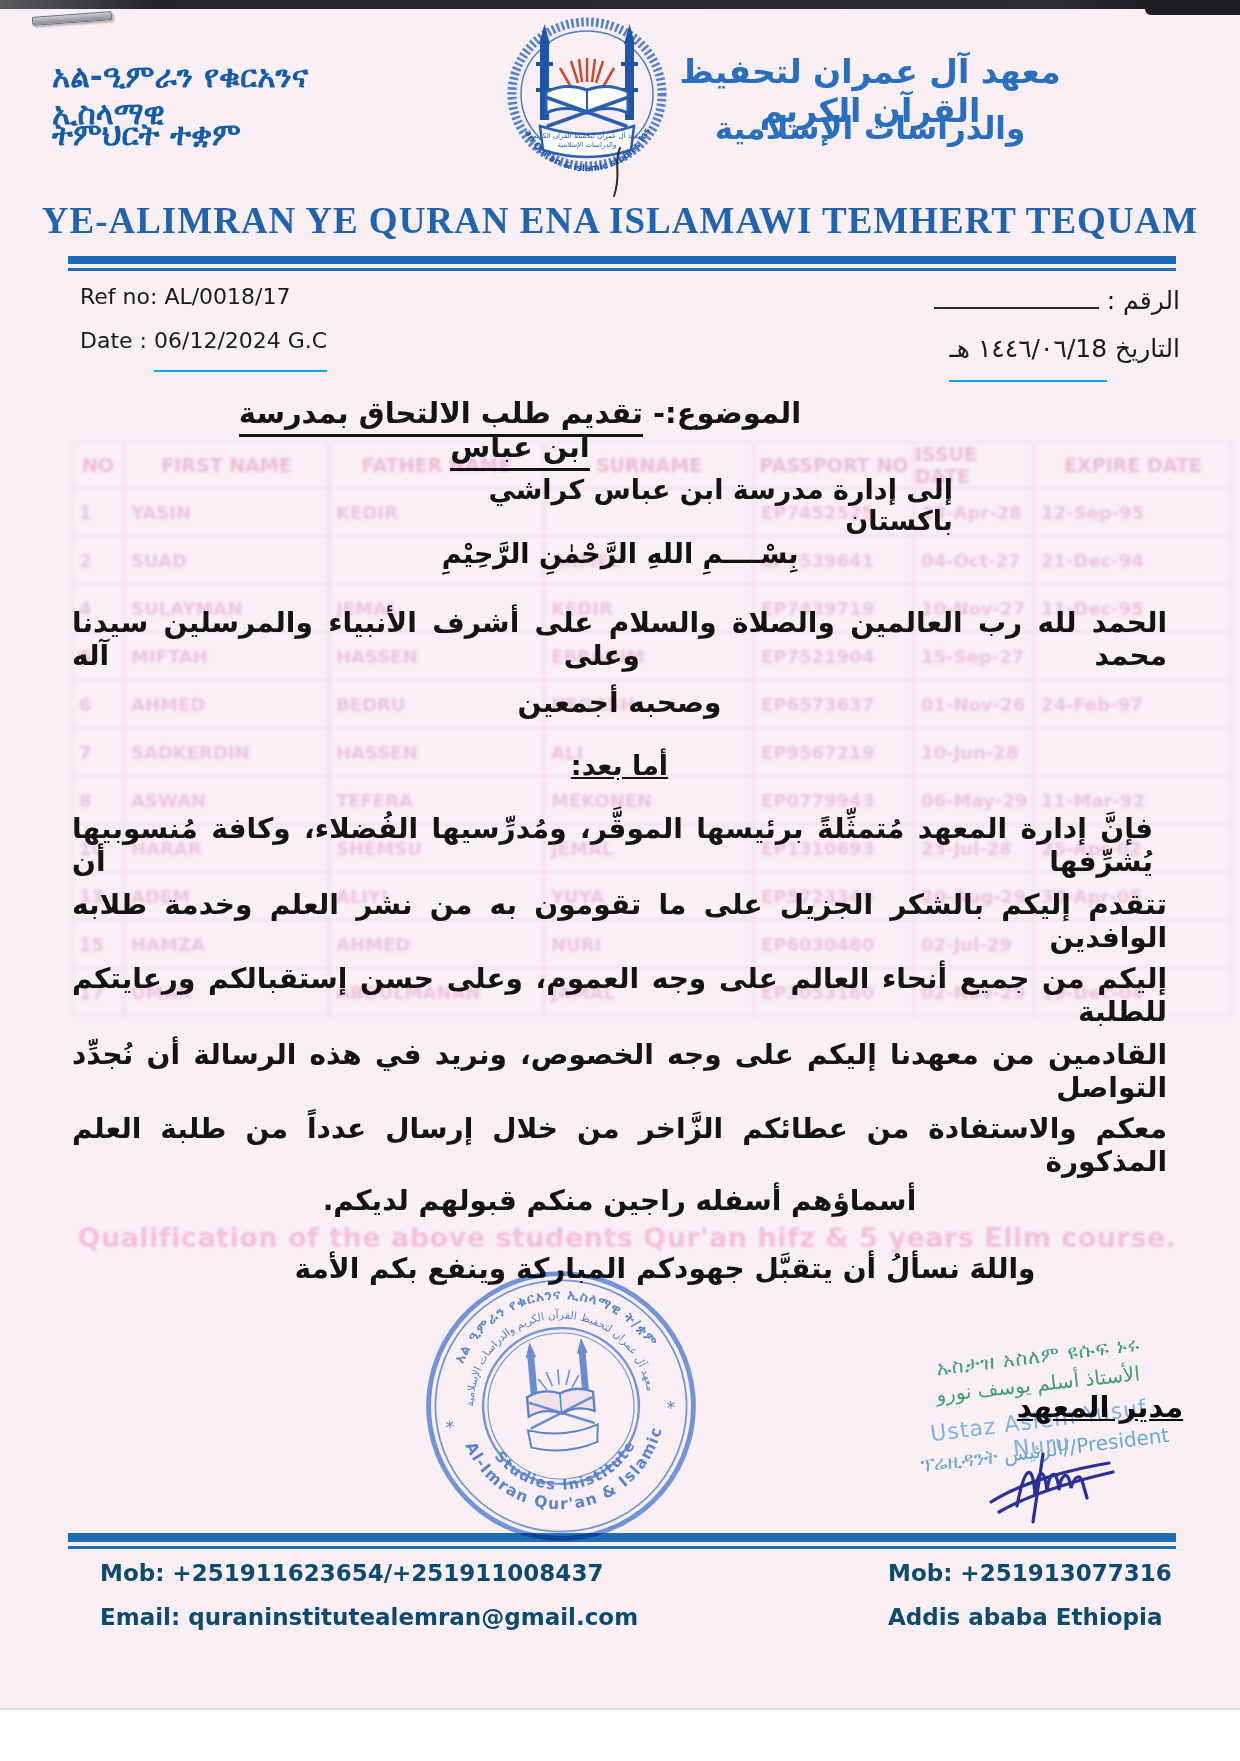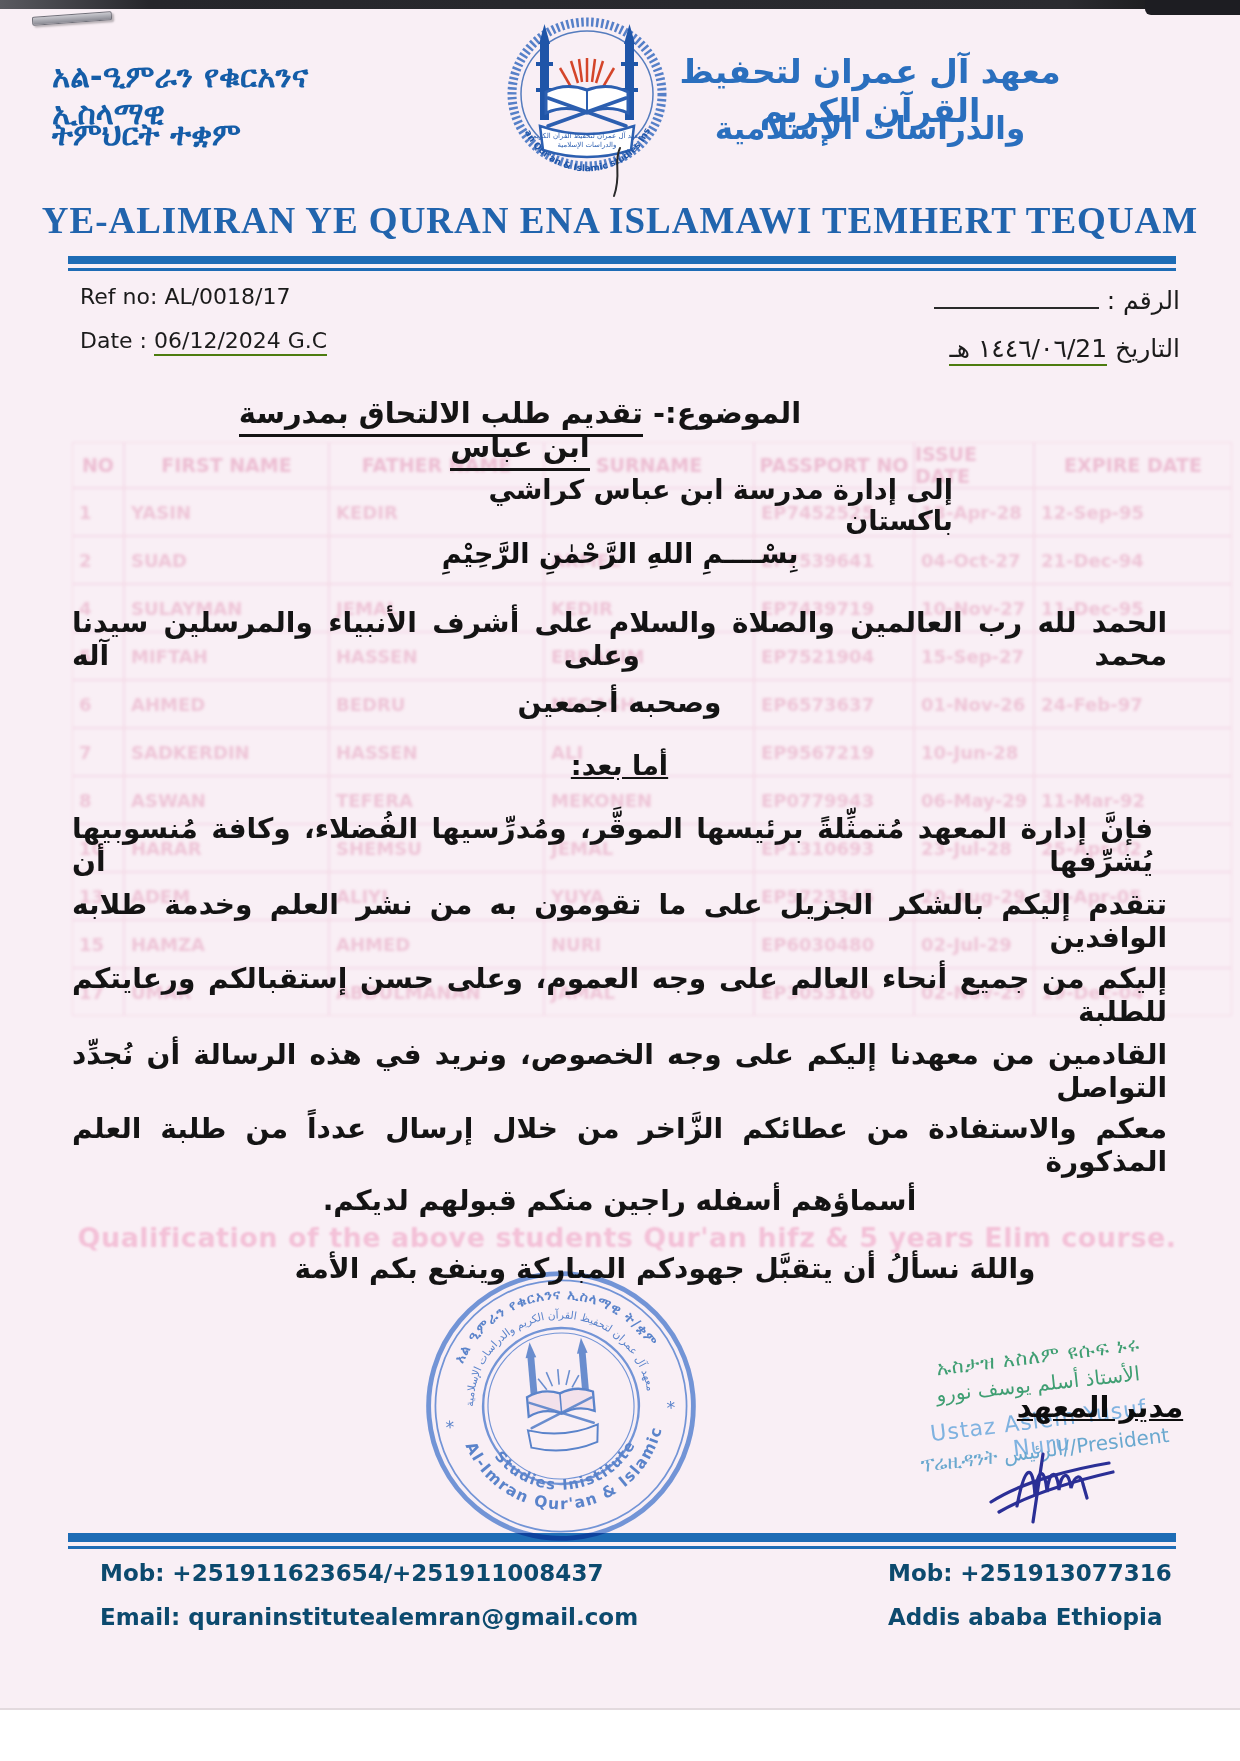--- a/index.html
+++ b/index.html
@@ -23,21 +23,21 @@
   .eng-title{left:0;top:198px;width:1240px;text-align:center;color:#2164ad;font-weight:bold;
              font-family:"Liberation Serif",serif;font-size:37px;letter-spacing:1px;transform:scaleY(1.05);}
   .rule{left:68px;width:1108px;background:#1e6cb5;}
   .rule-thick{top:256px;height:8px;}
   .rule-thin{top:268px;height:3px;}
   .rule2-thick{top:1533px;height:9px;}
   .rule2-thin{top:1546px;height:3px;}
   
   .ref-line{left:80px;top:284px;font-size:22px;color:#1b1b1b;}
   .date-line{left:80px;top:328px;font-size:22px;color:#1b1b1b;}
-  .u{border-bottom:2px solid #4d7c0f;padding-bottom:1px;}
+  .u{border-bottom:2px solid #0ea5e9;padding-bottom:17px;}
   .raqam{left:880px;top:286px;width:300px;font-size:25px;color:#1b1b1b;direction:rtl;text-align:right;}
   .blank-line{display:inline-block;width:165px;border-bottom:2px solid #2a2a2a;height:20px;}
   .hijri{left:880px;top:334px;width:300px;font-size:25px;color:#1b1b1b;direction:rtl;text-align:right;}
   
   .ar{direction:rtl;color:#141414;font-weight:bold;}
   .subject{left:235px;top:396px;width:570px;font-size:29px;text-align:center;}
   .subject .u2{border-bottom:3px solid #141414;padding-bottom:4px;}
   .addressee{left:425px;top:474px;width:528px;font-size:27px;text-align:right;}
   .basmala{left:420px;top:538px;width:400px;font-size:27px;color:#111;text-align:center;direction:rtl;
            font-family:"DejaVu Serif","DejaVu Sans",serif;font-weight:bold;}
@@ -271,21 +271,21 @@
   <div class="abs raqam">
     <span>الرقم :</span>
     <span class="blank-line"></span>
   </div>
   <div class="abs date-line">
     <span>Date :</span>
     <span class="u">06/12/2024 G.C</span>
   </div>
   <div class="abs hijri">
     <span>التاريخ</span>
-    <span class="u">١٤٤٦/٠٦/21 هـ</span>
+    <span class="u">١٤٤٦/٠٦/18 هـ</span>
   </div>
 
   <div class="abs ar subject">
     <span>الموضوع:-</span>
     <span class="u2">تقديم طلب الالتحاق بمدرسة ابن عباس</span>
   </div>
   <div class="abs ar addressee">إلى إدارة مدرسة ابن عباس كراشي باكستان</div>
   <div class="abs basmala">بِسْــــمِ اللهِ الرَّحْمٰنِ الرَّحِيْمِ</div>
 
   <div class="abs ar bline op1">الحمد لله رب العالمين والصلاة والسلام على أشرف الأنبياء والمرسلين سيدنا محمد وعلى آله</div>

